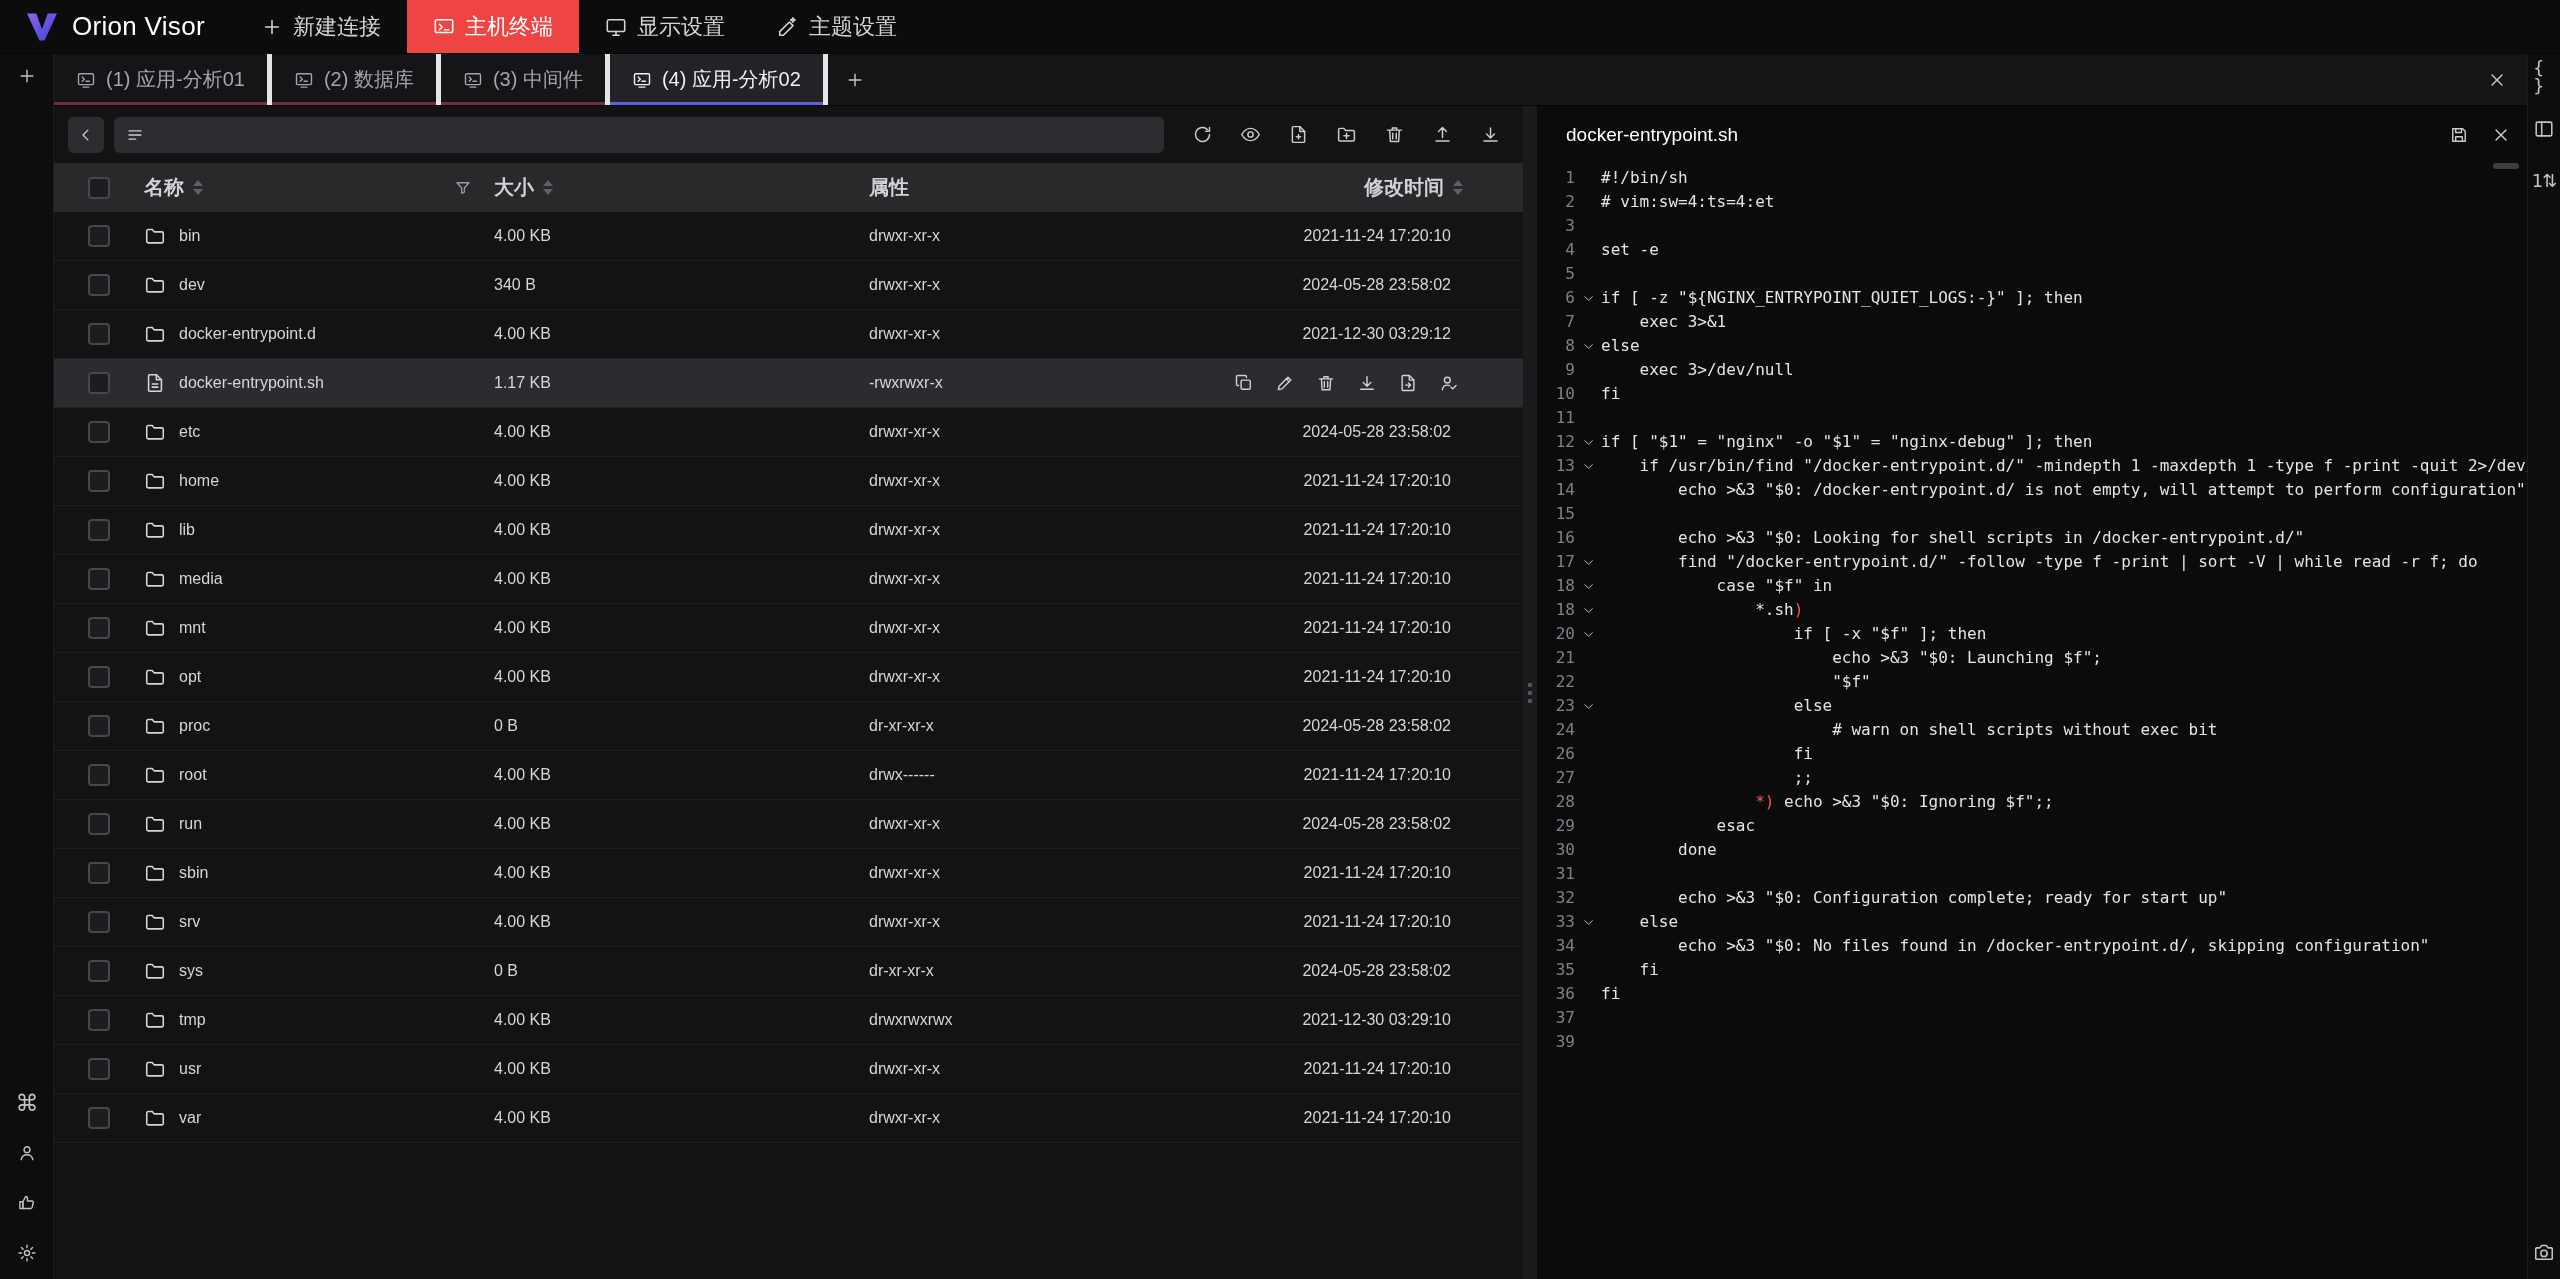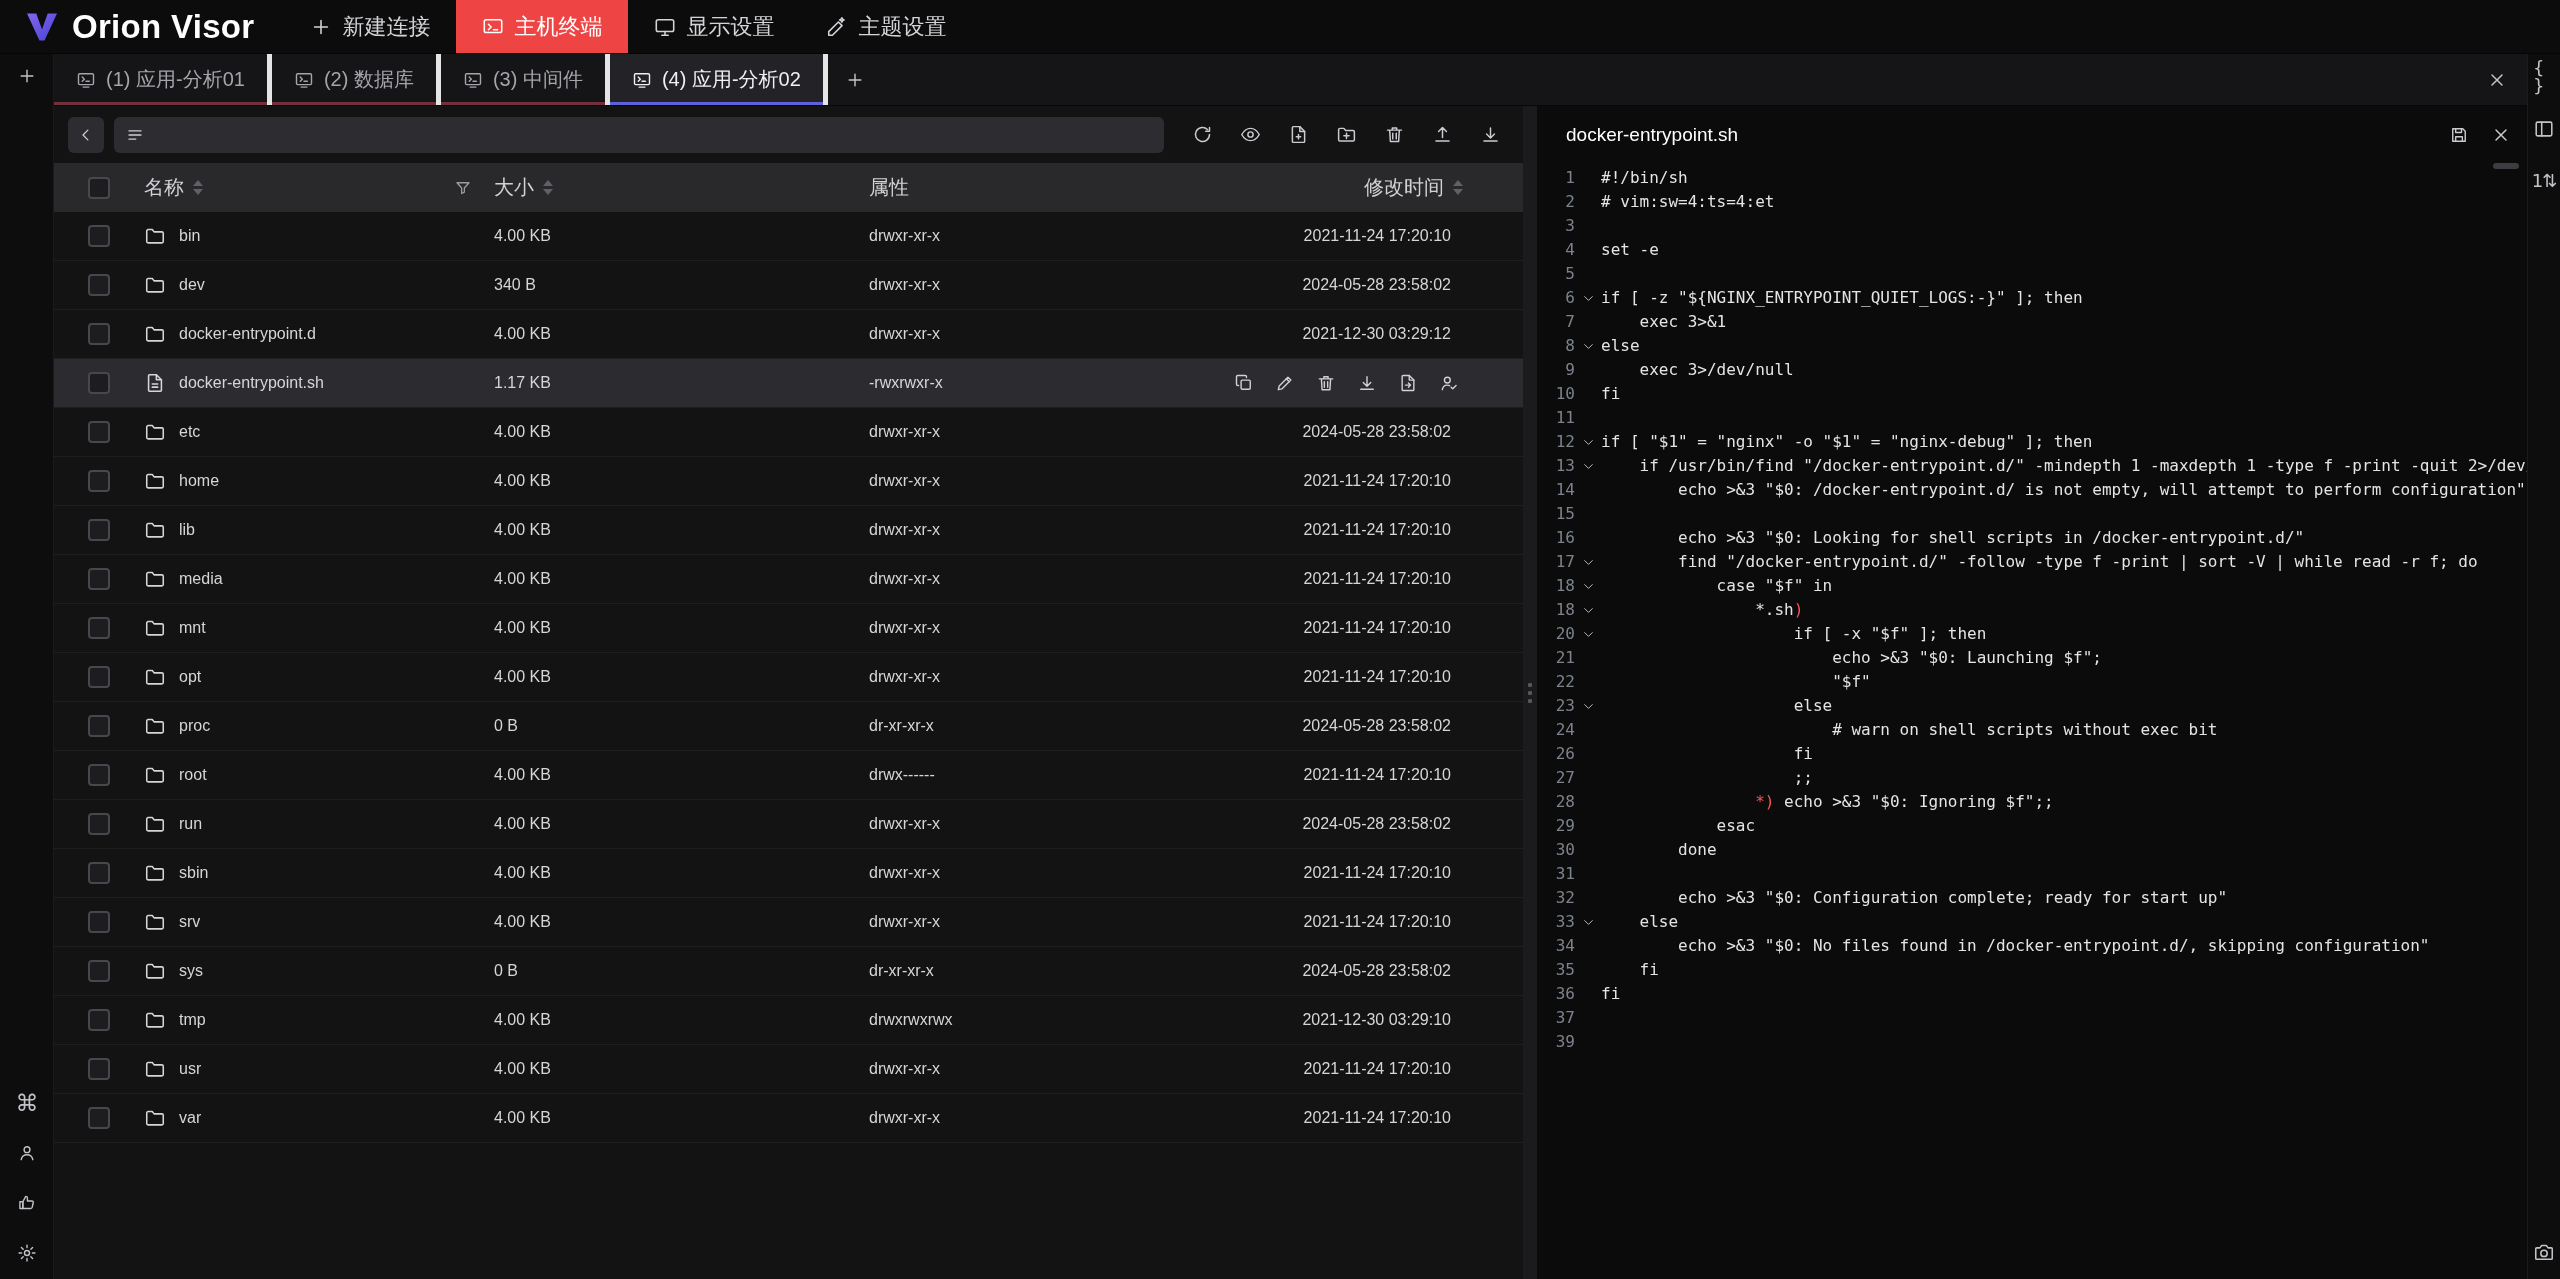--- a/index.html
+++ b/index.html
@@ -5,21 +5,21 @@
   * { margin:0; padding:0; box-sizing:border-box; }
   html,body { width:2560px; height:1279px; overflow:hidden; background:#0a0a0b;
               font-family:"Liberation Sans","DejaVu Sans",sans-serif; }
   .app { width:2560px; height:1279px; display:flex; flex-direction:column; color:#d8d8da; }
 
   
   .navbar { flex:0 0 54px; background:#0c0c0d; display:flex; align-items:center; border-bottom:1px solid #050506; }
   .brand { display:flex; align-items:center; gap:12px; padding:0 30px 0 24px; }
   .brand-logo { width:36px; height:36px; display:flex; }
   .brand-logo svg { width:100%; height:100%; }
-  .brand-name { font-size:33px; font-weight:bold; color:#ffffff; letter-spacing:.3px; white-space:nowrap; }
+  .brand-name { font-size:26px; font-weight:normal; color:#ffffff; letter-spacing:.3px; white-space:nowrap; }
   .nav-menu { display:flex; height:100%; }
   .nav-item { height:100%; display:flex; align-items:center; gap:10px; padding:0 26px; font-size:22px;
               color:#d4d4d8; cursor:pointer; white-space:nowrap; }
   .nav-item.active { background:#ef4444; color:#ffffff; }
   .nav-spacer { flex:1; }
   .nav-fs { padding:0 24px; color:#cfcfd3; cursor:pointer; }
 
   
   .main { flex:1; display:flex; min-height:0; }
   .left-rail { width:54px; background:#0d0d0e; border-right:1px solid #1b1b1d; display:flex; flex-direction:column; align-items:center; }
@@ -56,21 +56,21 @@
   .fp-tools { display:flex; align-items:center; gap:27px; padding:0 8px; flex:none; }
 
   .icn { display:inline-flex; align-items:center; justify-content:center; }
   .icn svg { width:100%; height:100%; display:block; }
   .i18 { width:18px; height:18px; } .i20 { width:20px; height:20px; }
   .i21 { width:21px; height:21px; } .i22 { width:22px; height:22px; } .i24 { width:24px; height:24px; }
   .tool-icon { color:#cbcbd0; cursor:pointer; }
 
   .fp-table { flex:1; overflow:hidden; }
   .thead, .trow { display:grid; grid-template-columns:90px 350px 375px 360px 1fr; align-items:center; height:49px; }
-  .thead { background:#29292c; font-size:20px; color:#d2d2d6; }
+  .thead { background:#29292c; font-size:20px; color:#d2d2d6;font-weight:bold; }
   .trow { border-bottom:1px solid #1e1e20; font-size:16px; color:#d6d6d9; cursor:pointer; }
   .trow.selected { background:#2c2c30; }
   .cell-check { display:flex; justify-content:center; }
   .cb { width:22px; height:22px; background:#1d1d20; border:2px solid #47474d; border-radius:4px; cursor:pointer; }
   .cell-name { display:flex; align-items:center; gap:13px; min-width:0; overflow:hidden; }
   .cell-name .fname { white-space:nowrap; overflow:hidden; text-overflow:ellipsis; }
   .hdr-flex { display:flex; align-items:center; gap:9px; }
   .sort { display:flex; flex-direction:column; gap:3px; cursor:pointer; }
   .tri-up { width:0; height:0; border-left:5px solid transparent; border-right:5px solid transparent; border-bottom:6px solid #606067; }
   .tri-down { width:0; height:0; border-left:5px solid transparent; border-right:5px solid transparent; border-top:6px solid #606067; }

